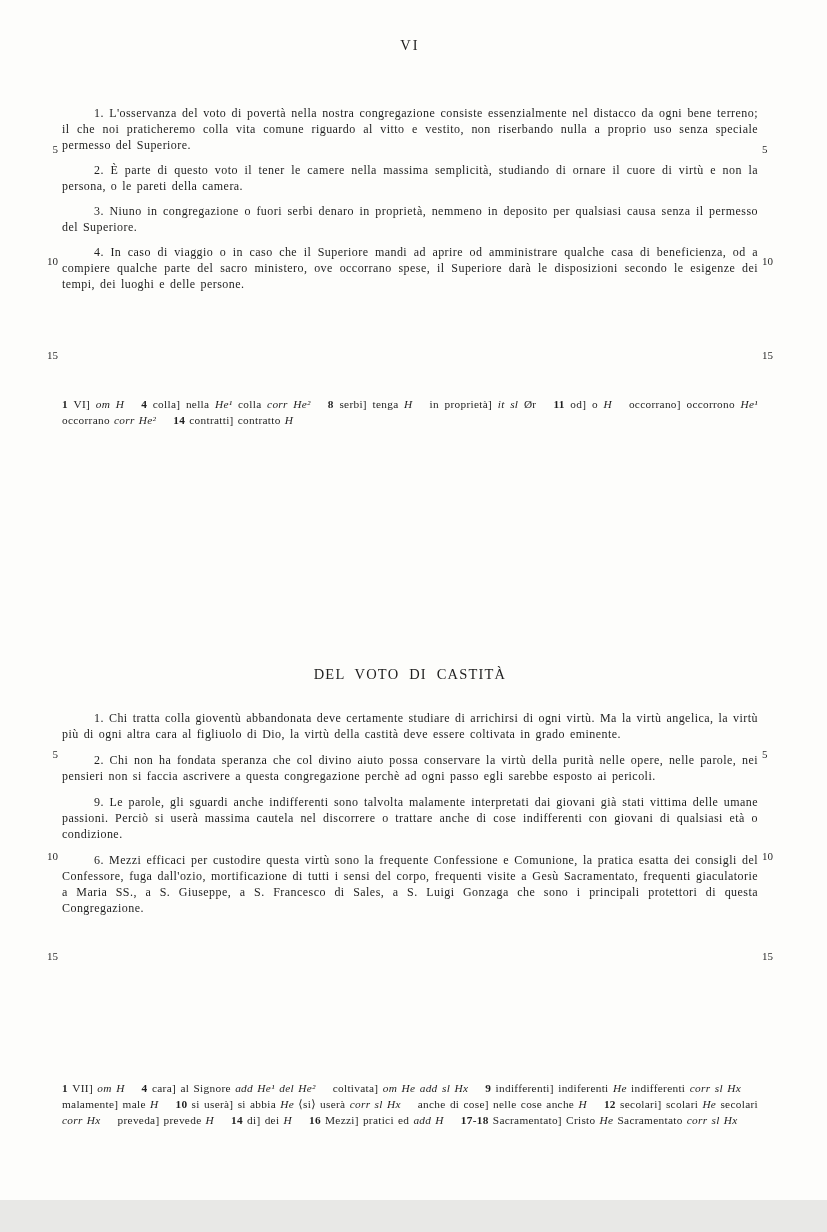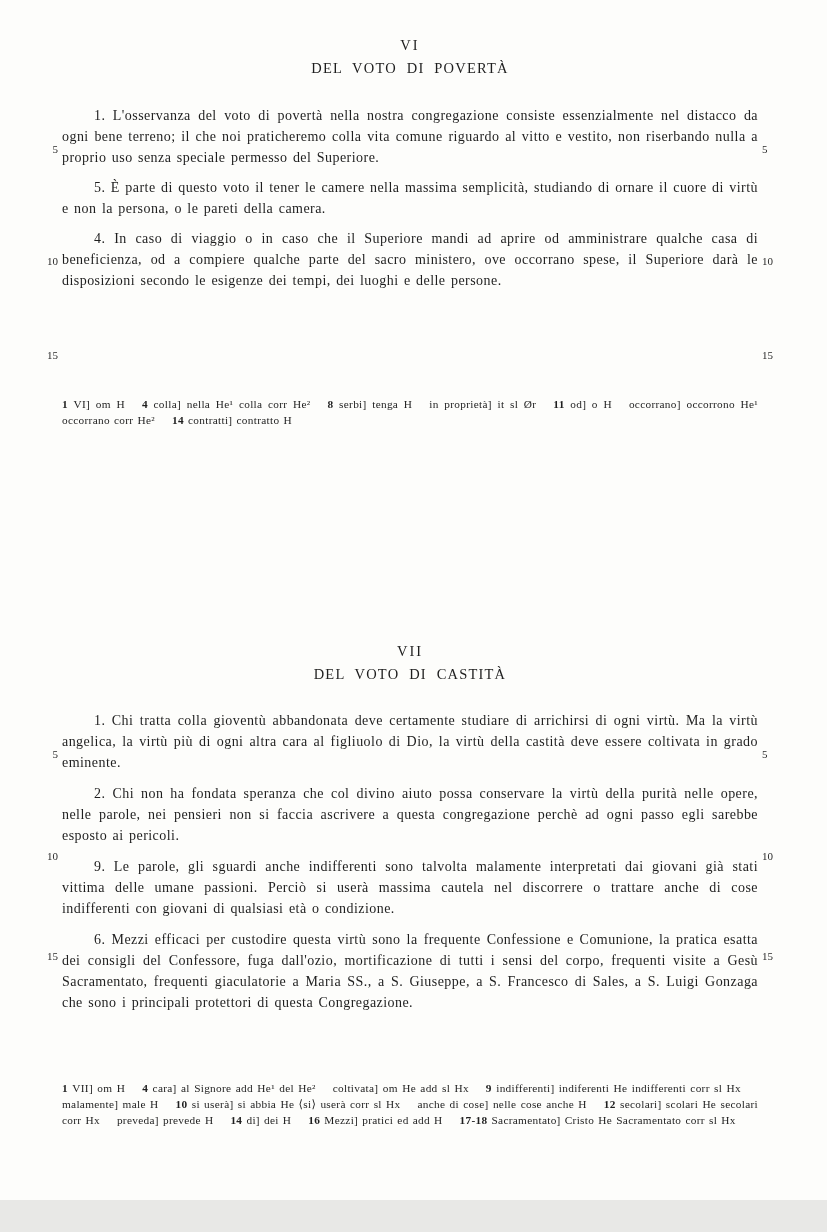--- a/index.html
+++ b/index.html
@@ -22,37 +22,37 @@
   .sec-title{
     text-align:center;
     font-size:14.5px;
     letter-spacing:1.2px;
     word-spacing:5px;
     line-height:16px;
     white-space:nowrap;
   }
   .body-text p{
     margin:0 0 9px 0;
-    font-size:14px;
-    line-height:21px;
+    font-size:12px;
+    line-height:16px;
     text-align:justify;
     text-indent:32px;
     letter-spacing:0.45px;
     word-spacing:1.5px;
   }
   .body-text.vii p{margin-bottom:10px;}
   .apparatus{
     font-size:11.3px;
     line-height:16px;
     text-align:justify;
     letter-spacing:0.3px;
     word-spacing:1px;
   }
   .apparatus .run-b{font-weight:700;}
-  .apparatus .run-i{}
+  .apparatus .run-i{font-style:italic;}
   .apparatus .run-r{font-style:normal;margin-top:32px;}
   .apparatus .sep{display:inline-block;width:17px;}
   .line-no{
     position:absolute;
     font-size:11px;
     line-height:12px;
     color:#2a2a2a;
   }
   .line-no.left{left:30px;width:28px;text-align:right;}
   .line-no.right{left:762px;width:28px;text-align:left;}
@@ -68,38 +68,37 @@
     font-size:8px;
     color:#4a4a4a;
   }
 </style>
 </head>
 <body>
 
 <div class="page">
 
   <div class="col sec-num" style="top:38px">VI</div>
-  <div class="col sec-title" style="top:60px">DEL VOTO DI POVERTÀ</div>
 
   <div class="col body-text vi" style="top:105px">
     <p>1. L'osservanza del voto di povertà nella nostra congregazione consiste essenzialmente nel distacco da ogni bene terreno; il che noi praticheremo colla vita comune riguardo al vitto e vestito, non riserbando nulla a proprio uso senza speciale permesso del Superiore.</p>
-    <p>5. È parte di questo voto il tener le camere nella massima semplicità, studiando di ornare il cuore di virtù e non la persona, o le pareti della camera.</p>
+    <p>2. È parte di questo voto il tener le camere nella massima semplicità, studiando di ornare il cuore di virtù e non la persona, o le pareti della camera.</p>
+    <p>3. Niuno in congregazione o fuori serbi denaro in proprietà, nemmeno in deposito per qualsiasi causa senza il permesso del Superiore.</p>
     <p>4. In caso di viaggio o in caso che il Superiore mandi ad aprire od amministrare qualche casa di beneficienza, od a compiere qualche parte del sacro ministero, ove occorrano spese, il Superiore darà le disposizioni secondo le esigenze dei tempi, dei luoghi e delle persone.</p>
   </div>
 
   <div class="col apparatus" style="top:396px"><span class="entry"><span class="run-b">1 </span><span class="run-r">VI] </span><span class="run-i">om H</span></span><span class="sep"></span><span class="entry"><span class="run-b">4 </span><span class="run-r">colla] nella </span><span class="run-i">He¹ </span><span class="run-r">colla </span><span class="run-i">corr He²</span></span><span class="sep"></span><span class="entry"><span class="run-b">8 </span><span class="run-r">serbi] tenga </span><span class="run-i">H</span></span><span class="sep"></span><span class="entry"><span class="run-r">in proprietà] </span><span class="run-i">it sl </span><span class="run-r">Ør</span></span><span class="sep"></span><span class="entry"><span class="run-b">11 </span><span class="run-r">od] o </span><span class="run-i">H</span></span><span class="sep"></span><span class="entry"><span class="run-r">occorrano] occorrono </span><span class="run-i">He¹ </span><span class="run-r">occorrano </span><span class="run-i">corr He²</span></span><span class="sep"></span><span class="entry"><span class="run-b">14 </span><span class="run-r">contratti] contratto </span><span class="run-i">H</span></span></div>
 
   <span class="line-no left" style="top:143px">5</span>
   <span class="line-no left" style="top:255px">10</span>
   <span class="line-no left" style="top:349px">15</span>
   <span class="line-no right" style="top:143px">5</span>
   <span class="line-no right" style="top:255px">10</span>
   <span class="line-no right" style="top:349px">15</span>
 
-  <div class="col sec-num" style="top:644px">VII</div>
   <div class="col sec-title" style="top:666px">DEL VOTO DI CASTITÀ</div>
 
   <div class="col body-text vii" style="top:710px">
     <p>1. Chi tratta colla gioventù abbandonata deve certamente studiare di arrichirsi di ogni virtù. Ma la virtù angelica, la virtù più di ogni altra cara al figliuolo di Dio, la virtù della castità deve essere coltivata in grado eminente.</p>
     <p>2. Chi non ha fondata speranza che col divino aiuto possa conservare la virtù della purità nelle opere, nelle parole, nei pensieri non si faccia ascrivere a questa congregazione perchè ad ogni passo egli sarebbe esposto ai pericoli.</p>
     <p>9. Le parole, gli sguardi anche indifferenti sono talvolta malamente interpretati dai giovani già stati vittima delle umane passioni. Perciò si userà massima cautela nel discorrere o trattare anche di cose indifferenti con giovani di qualsiasi età o condizione.</p>
     <p>6. Mezzi efficaci per custodire questa virtù sono la frequente Confessione e Comunione, la pratica esatta dei consigli del Confessore, fuga dall'ozio, mortificazione di tutti i sensi del corpo, frequenti visite a Gesù Sacramentato, frequenti giaculatorie a Maria SS., a S. Giuseppe, a S. Francesco di Sales, a S. Luigi Gonzaga che sono i principali protettori di questa Congregazione.</p>
   </div>
 
   <div class="col apparatus" style="top:1080px"><span class="entry"><span class="run-b">1 </span><span class="run-r">VII] </span><span class="run-i">om H</span></span><span class="sep"></span><span class="entry"><span class="run-b">4 </span><span class="run-r">cara] al Signore </span><span class="run-i">add He¹ del He²</span></span><span class="sep"></span><span class="entry"><span class="run-r">coltivata] </span><span class="run-i">om He add sl Hx</span></span><span class="sep"></span><span class="entry"><span class="run-b">9 </span><span class="run-r">indifferenti] indiferenti </span><span class="run-i">He </span><span class="run-r">indifferenti </span><span class="run-i">corr sl Hx</span></span><span class="sep"></span><span class="entry"><span class="run-r">malamente] male </span><span class="run-i">H</span></span><span class="sep"></span><span class="entry"><span class="run-b">10 </span><span class="run-r">si userà] si abbia </span><span class="run-i">He </span><span class="run-r">⟨si⟩ userà </span><span class="run-i">corr sl Hx</span></span><span class="sep"></span><span class="entry"><span class="run-r">anche di cose] nelle cose anche </span><span class="run-i">H</span></span><span class="sep"></span><span class="entry"><span class="run-b">12 </span><span class="run-r">secolari] scolari </span><span class="run-i">He </span><span class="run-r">secolari </span><span class="run-i">corr Hx</span></span><span class="sep"></span><span class="entry"><span class="run-r">preveda] prevede </span><span class="run-i">H</span></span><span class="sep"></span><span class="entry"><span class="run-b">14 </span><span class="run-r">di] dei </span><span class="run-i">H</span></span><span class="sep"></span><span class="entry"><span class="run-b">16 </span><span class="run-r">Mezzi] pratici ed </span><span class="run-i">add H</span></span><span class="sep"></span><span class="entry"><span class="run-b">17-18 </span><span class="run-r">Sacramentato] Cristo </span><span class="run-i">He </span><span class="run-r">Sacramentato </span><span class="run-i">corr sl Hx</span></span></div>

